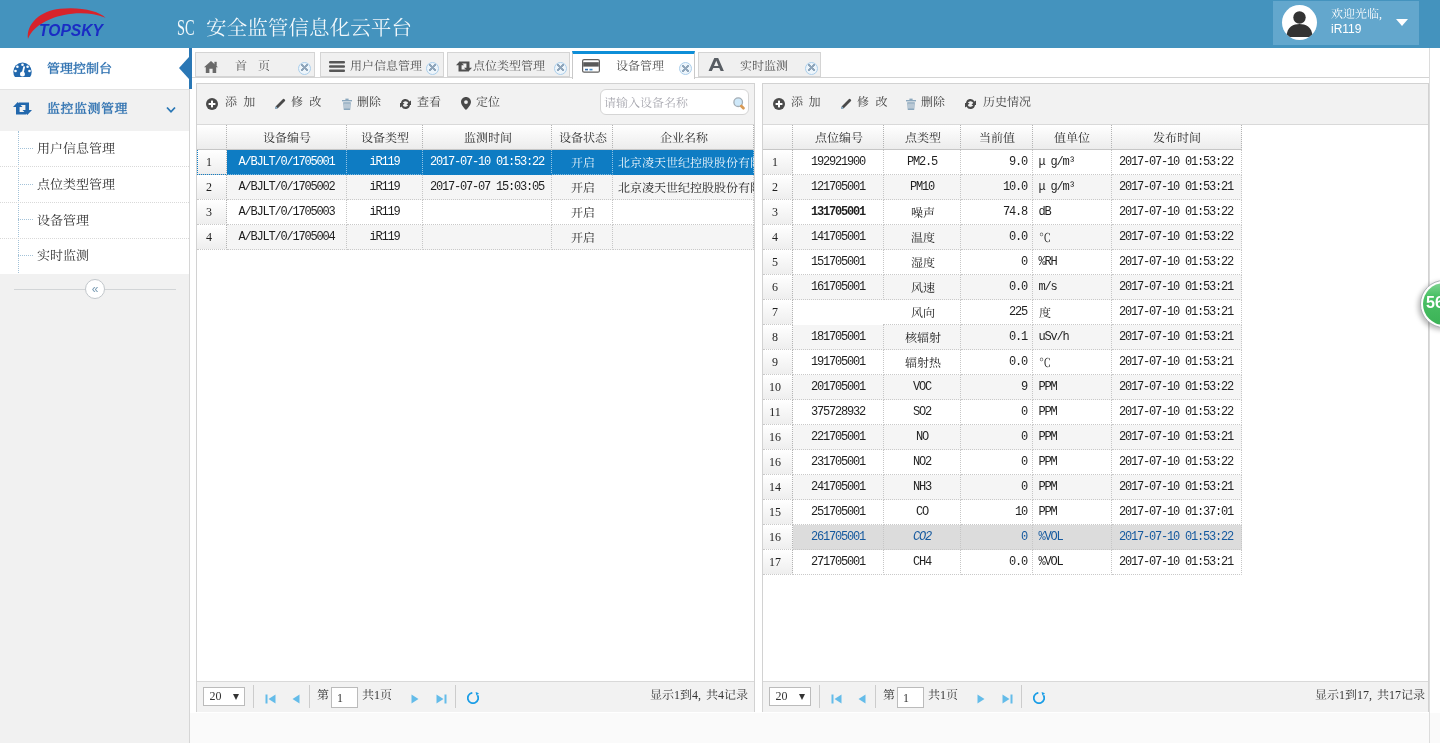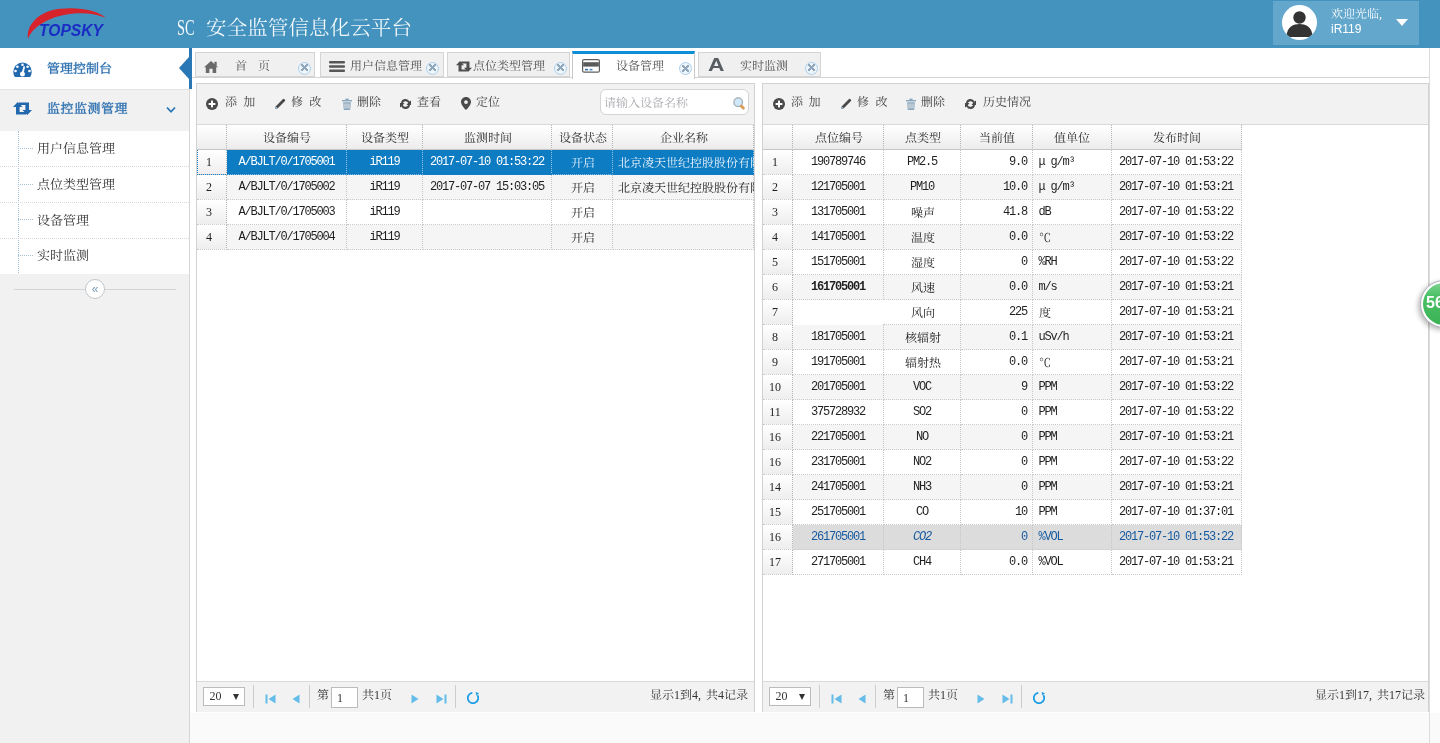--- a/index.html
+++ b/index.html
@@ -572,51 +572,51 @@
       <use href="#g68" x="13000"></use>
     </g>
   </svg>
 <div class="cell hd" style="left:763px;top:125px;width:30px;"></div>
 <div class="cell hd" style="left:793px;top:125px;width:91px;"></div>
 <div class="cell hd" style="left:884px;top:125px;width:77px;"></div>
 <div class="cell hd" style="left:961px;top:125px;width:71.5px;"></div>
 <div class="cell hd" style="left:1032.5px;top:125px;width:79px;"></div>
 <div class="cell hd" style="left:1111.5px;top:125px;width:130px;"></div>
 <div class="cell nc ct" style="left:763px;top:150px;width:30px;">1</div>
-<div class="cell m ct" style="left:793px;top:150px;width:91px;">190789746</div>
+<div class="cell m ct" style="left:793px;top:150px;width:91px;">192921900</div>
 <div class="cell m ct" style="left:884px;top:150px;width:77px;">PM2.5</div>
 <div class="cell m rt" style="left:961px;top:150px;width:71.5px;">9.0</div>
 <div class="cell m ut" style="left:1032.5px;top:150px;width:79px;">μ g/m³</div>
 <div class="cell m ct" style="left:1111.5px;top:150px;width:130px;">2017-07-10 01:53:22</div>
 <div class="cell nc ct" style="left:763px;top:175px;width:30px;">2</div>
 <div class="cell m ct st" style="left:793px;top:175px;width:91px;">121705001</div>
 <div class="cell m ct st" style="left:884px;top:175px;width:77px;">PM10</div>
 <div class="cell m rt st" style="left:961px;top:175px;width:71.5px;">10.0</div>
 <div class="cell m st ut" style="left:1032.5px;top:175px;width:79px;">μ g/m³</div>
 <div class="cell m ct st" style="left:1111.5px;top:175px;width:130px;">2017-07-10 01:53:21</div>
 <div class="cell nc ct" style="left:763px;top:200px;width:30px;">3</div>
-<div class="cell m ct" style="left:793px;top:200px;width:91px;">131705001</div>
+<div class="cell m ct" style="left:793px;top:200px;width:91px;font-weight:bold;">131705001</div>
 <div class="cell m ct" style="left:884px;top:200px;width:77px;"></div>
-<div class="cell m rt" style="left:961px;top:200px;width:71.5px;">41.8</div>
+<div class="cell m rt" style="left:961px;top:200px;width:71.5px;">74.8</div>
 <div class="cell m ut" style="left:1032.5px;top:200px;width:79px;">dB</div>
 <div class="cell m ct" style="left:1111.5px;top:200px;width:130px;">2017-07-10 01:53:22</div>
 <div class="cell nc ct" style="left:763px;top:225px;width:30px;">4</div>
 <div class="cell m ct st" style="left:793px;top:225px;width:91px;">141705001</div>
 <div class="cell m ct st" style="left:884px;top:225px;width:77px;"></div>
 <div class="cell m rt st" style="left:961px;top:225px;width:71.5px;">0.0</div>
 <div class="cell m st ut" style="left:1032.5px;top:225px;width:79px;"></div>
 <div class="cell m ct st" style="left:1111.5px;top:225px;width:130px;">2017-07-10 01:53:22</div>
 <div class="cell nc ct" style="left:763px;top:250px;width:30px;">5</div>
 <div class="cell m ct" style="left:793px;top:250px;width:91px;">151705001</div>
 <div class="cell m ct" style="left:884px;top:250px;width:77px;"></div>
 <div class="cell m rt" style="left:961px;top:250px;width:71.5px;">0</div>
 <div class="cell m ut" style="left:1032.5px;top:250px;width:79px;">%RH</div>
 <div class="cell m ct" style="left:1111.5px;top:250px;width:130px;">2017-07-10 01:53:22</div>
 <div class="cell nc ct" style="left:763px;top:275px;width:30px;">6</div>
-<div class="cell m ct st" style="left:793px;top:275px;width:91px;font-weight:bold;">161705001</div>
+<div class="cell m ct st" style="left:793px;top:275px;width:91px;">161705001</div>
 <div class="cell m ct st" style="left:884px;top:275px;width:77px;"></div>
 <div class="cell m rt st" style="left:961px;top:275px;width:71.5px;">0.0</div>
 <div class="cell m st ut" style="left:1032.5px;top:275px;width:79px;">m/s</div>
 <div class="cell m ct st" style="left:1111.5px;top:275px;width:130px;">2017-07-10 01:53:21</div>
 <div class="cell nc ct" style="left:763px;top:300px;width:30px;">7</div>
 <div class="cell m ct" style="left:793px;top:300px;width:91px;margin-top:24px;">171705001</div>
 <div class="cell m ct" style="left:884px;top:300px;width:77px;"></div>
 <div class="cell m rt" style="left:961px;top:300px;width:71.5px;">225</div>
 <div class="cell m ut" style="left:1032.5px;top:300px;width:79px;"></div>
 <div class="cell m ct" style="left:1111.5px;top:300px;width:130px;">2017-07-10 01:53:21</div>

